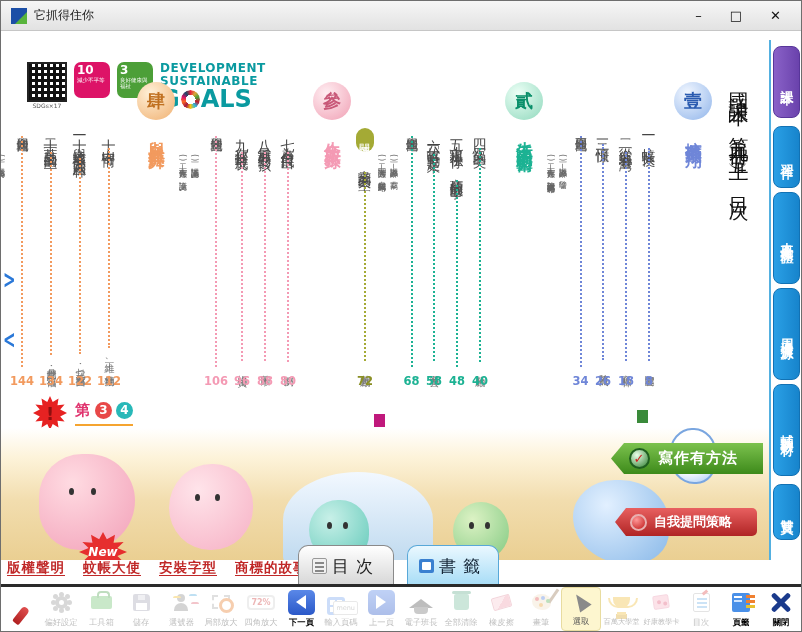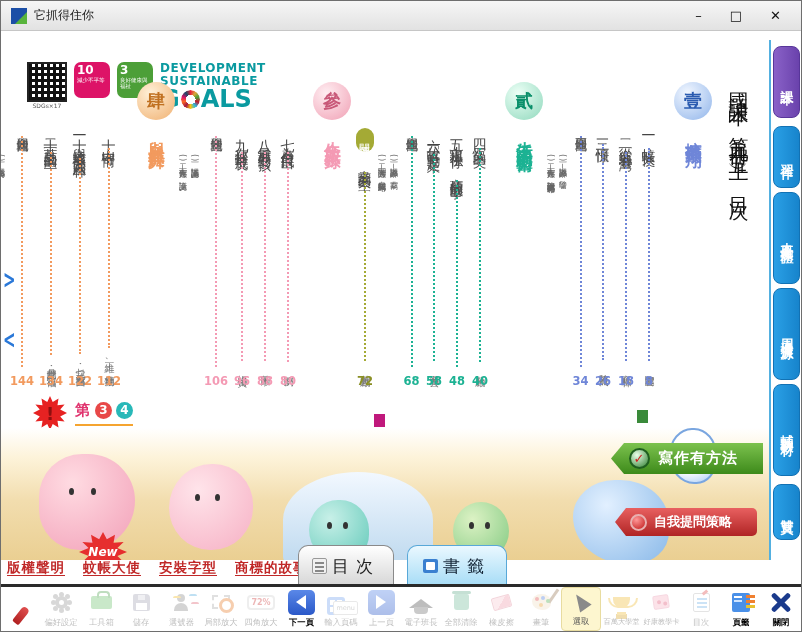--- a/index.html
+++ b/index.html
@@ -124,21 +124,21 @@
   .vtab { position:absolute; right:1px; width:27px; border-radius:8px 8px 8px 8px; color:#fff; writing-mode:vertical-rl;
     text-orientation:upright; font-size:13px; font-weight:bold; display:flex; align-items:center; justify-content:center;
     letter-spacing:3px; background:linear-gradient(90deg,#2aa0e6,#1784cc); border:1px solid #1272b4; }
   .vtab.active { background:linear-gradient(90deg,#8a62c8,#6a42ac); border-color:#58369a; }
 
   
   .flinks { position:absolute; left:6px; top:527px; display:flex; gap:18px;font-family:Liberation Mono, monospace; }
   .flink { font-size:13.5px; font-weight:bold; color:#c02828; text-decoration:underline; text-underline-offset:3px; letter-spacing:1px; }
   .btab { position:absolute; top:513px; height:41px; border-radius:10px 10px 0 0; display:flex; align-items:center; justify-content:center; gap:5px; font-size:17px; color:#222; letter-spacing:7px; }
   .btab-toc { left:297px; width:96px; background:linear-gradient(#ffffff,#d6d6d6); border:1px solid #8a8a8a; border-bottom:none; }
-  .btab-bm  { left:406px; width:100px; background:linear-gradient(#eaf8ff,#a6dcf6); border:1px solid #58a8d8; border-bottom:none; color:#123; }
+  .btab-bm  { left:406px; width:92px; background:linear-gradient(#eaf8ff,#a6dcf6); border:1px solid #58a8d8; border-bottom:none; color:#123; }
   .ti-list { width:15px; height:16px; background:#f0f0f0; border:1px solid #999; border-radius:2px; position:relative; flex:0 0 auto; }
   .ti-list::after { content:""; position:absolute; left:2px; top:3px; width:9px; height:2px; background:#888; box-shadow:0 4px 0 #888,0 8px 0 #888; }
   .ti-bm { width:15px; height:14px; background:#3a80d0; border-radius:2px; position:relative; flex:0 0 auto; }
   .ti-bm::after { content:""; position:absolute; left:3px; top:3px; width:9px; height:8px; background:#fff; border-radius:1px; }
 
   
   .toolbar { position:absolute; left:0; right:0; bottom:0; height:47px; background:#fff; border-top:3px solid #2a2a2a; display:flex; align-items:stretch; }
   .tool { width:40px; display:flex; flex-direction:column; align-items:center; justify-content:flex-end; gap:2px; padding:3px 0 2px; }
   .tool .lbl { font-size:9px; color:#555; white-space:nowrap; transform:scale(.92); }
   .tool.small5 .lbl { transform:scale(.8); }

